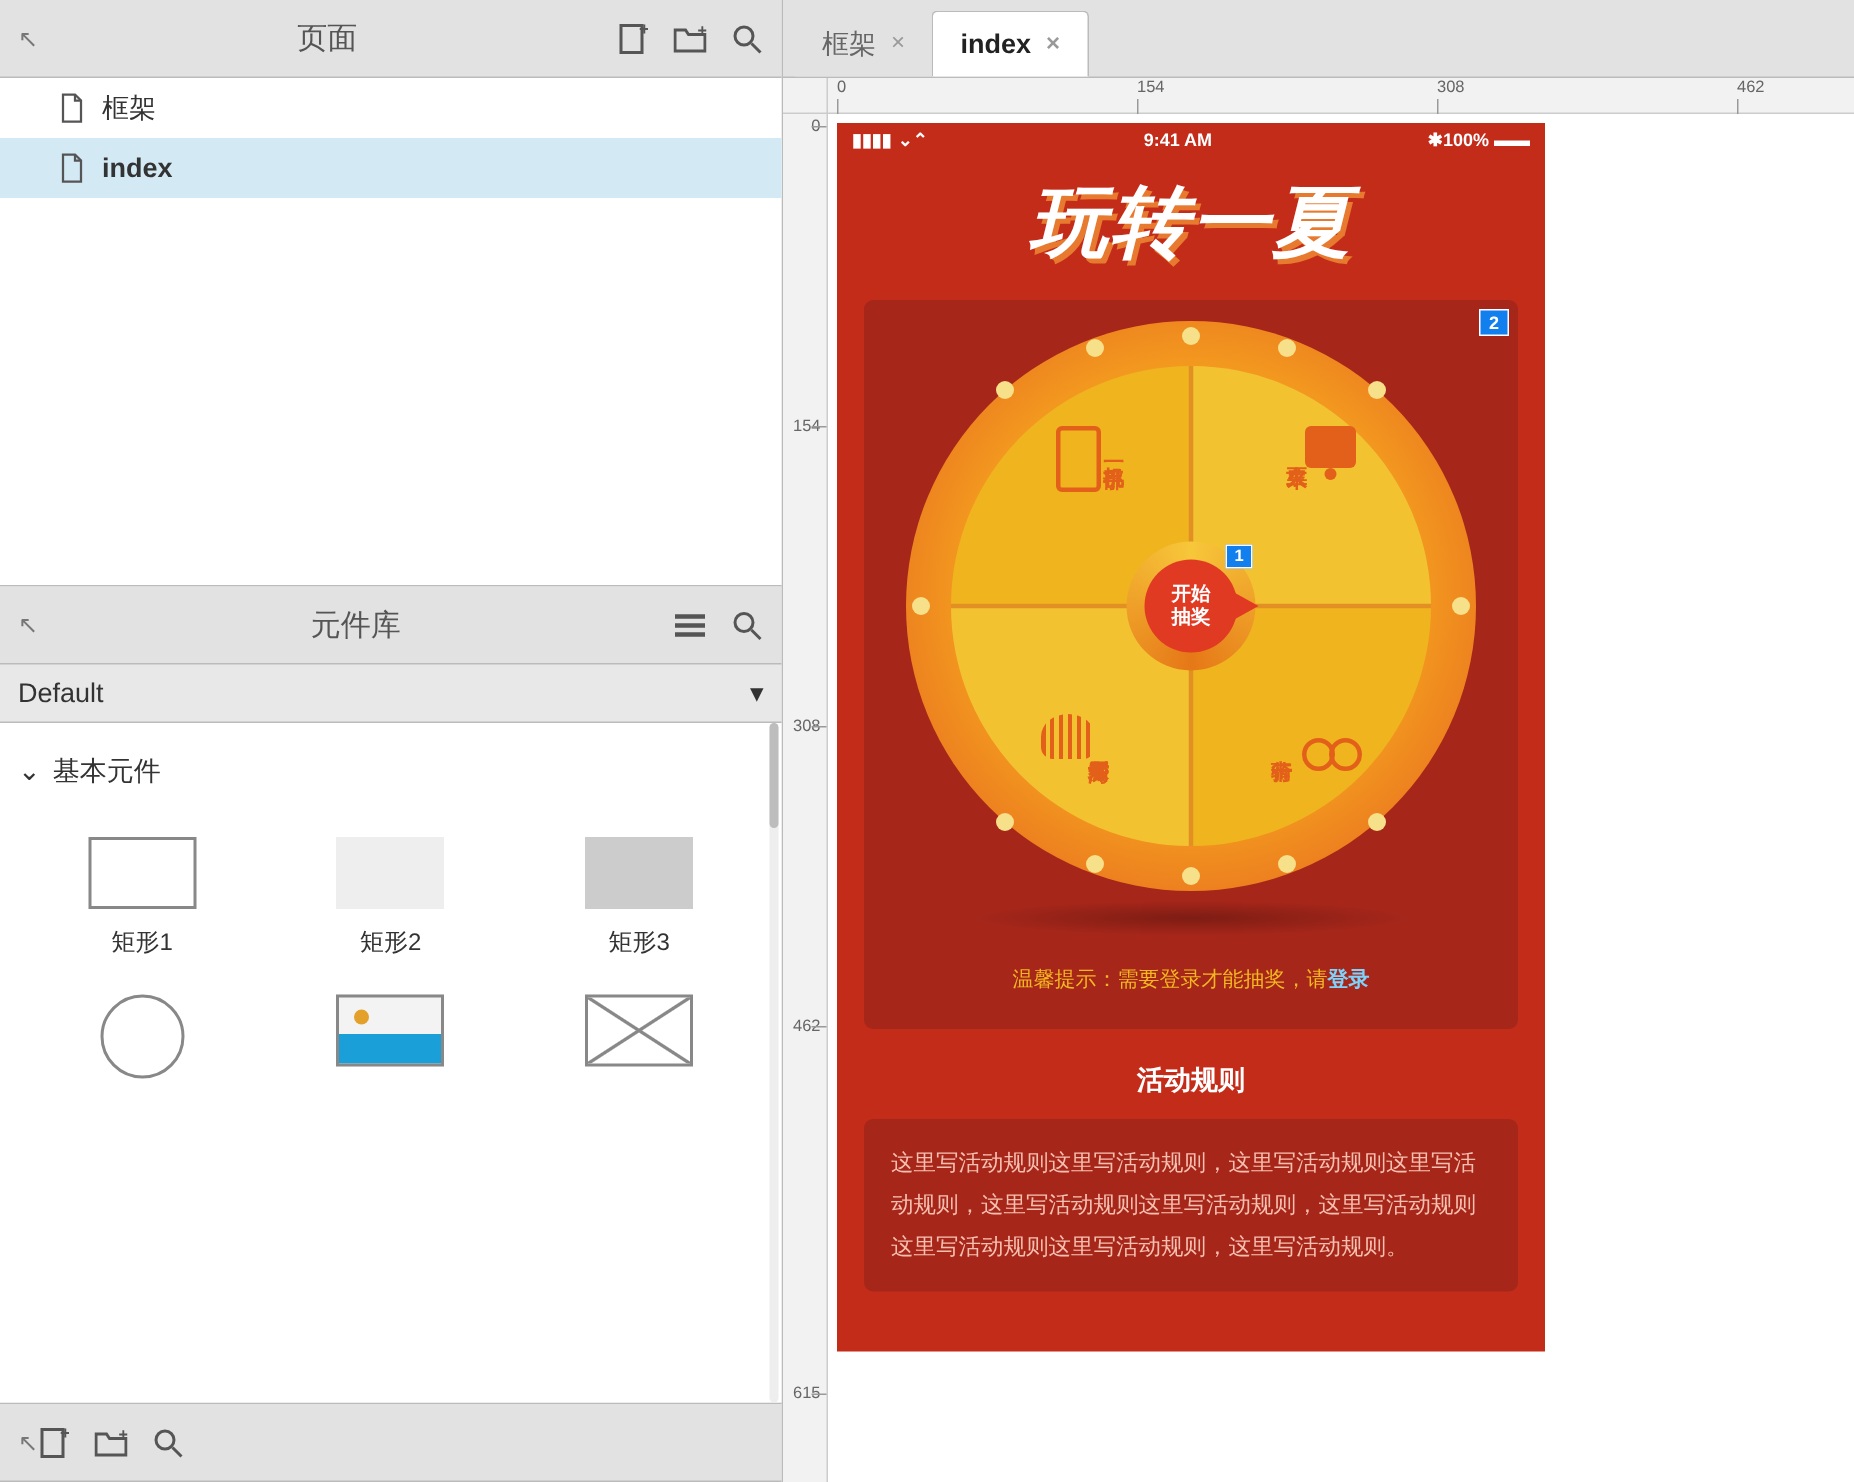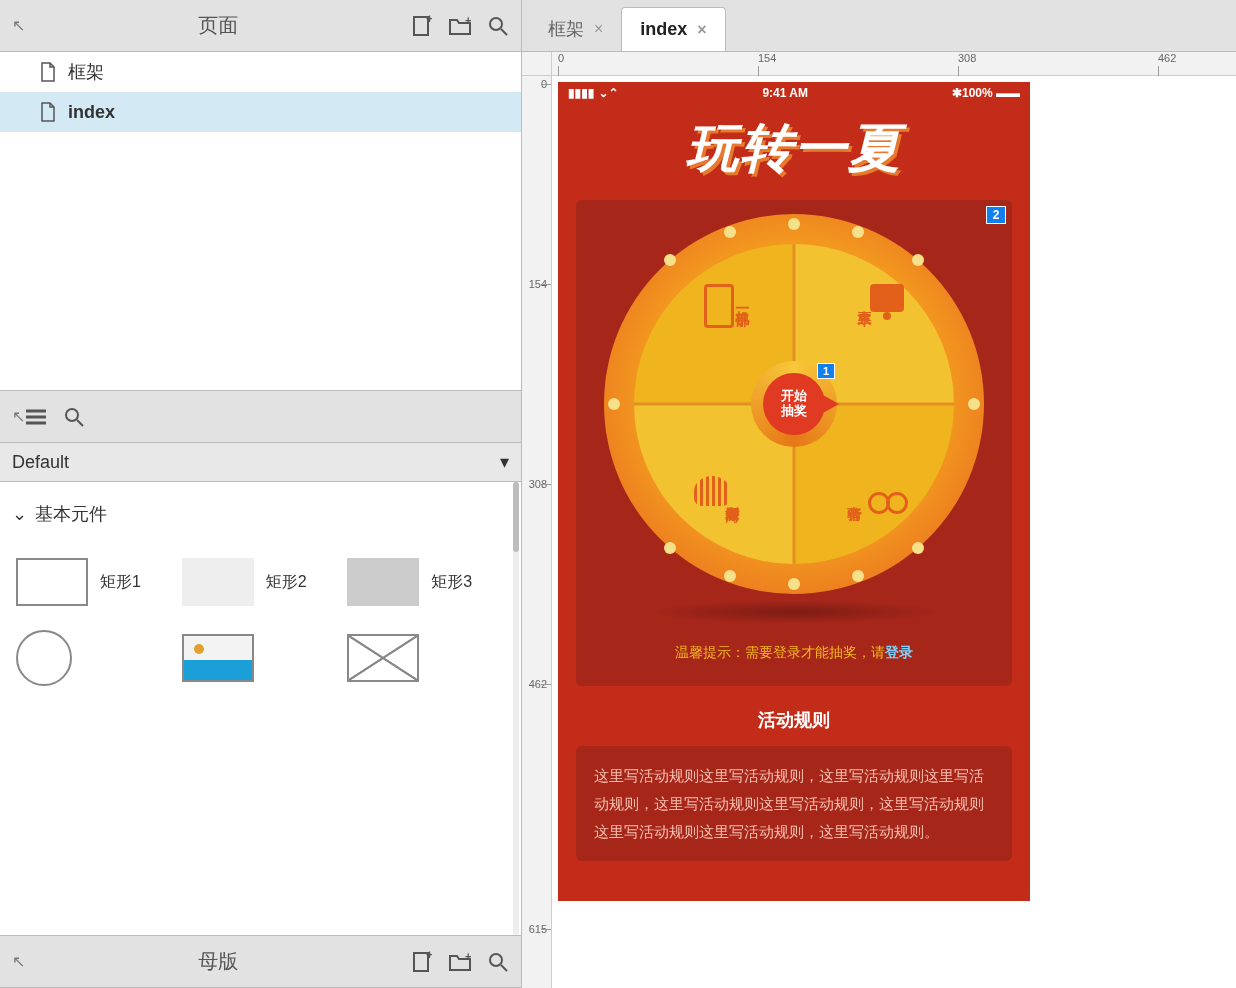--- a/index.html
+++ b/index.html
@@ -18,21 +18,21 @@
 .tree-row.selected { background: #d3eaf5; font-weight: bold; }
 .pages-panel { flex: 0 0 390px; display: flex; flex-direction: column; }
 .pages-tree { flex: 1; background: #fff; }
 
 .library-panel { flex: 1; display: flex; flex-direction: column; border-top: 1px solid #bbb; }
 .lib-select { background: #e8e8e8; border-bottom: 1px solid #bbb; padding: 8px 12px; display: flex; align-items: center; font-size: 18px; gap: 15px; }
 .lib-select .caret { margin-left: auto; }
 .lib-body { flex: 1; background: #fff; overflow: auto; padding: 12px 8px; }
 .lib-group-title { display: flex; align-items: center; gap: 8px; font-size: 18px; padding: 8px 4px; }
 .lib-grid { display: grid; grid-template-columns: repeat(3,1fr); gap: 24px 8px; padding: 24px 8px; }
-.lib-item { display: flex; flex-direction: row; align-items: center; gap: 12px; }
+.lib-item { display: flex; flex-direction: column; align-items: center; gap: 12px; }
 .lib-shape { width: 72px; height: 48px; }
 .shape-rect1 { border: 2px solid #888; background: #fff; }
 .shape-rect2 { background: #eee; }
 .shape-rect3 { background: #ccc; }
 .shape-ellipse { width: 56px; height: 56px; border: 2px solid #888; border-radius: 50%; }
 .shape-image { border: 2px solid #888; background: linear-gradient(to top, #1a9fd9 45%, transparent 45%), #f3f3f3; position: relative; }
 .shape-image::after { content:''; position:absolute; top:8px; left:10px; width:10px; height:10px; border-radius:50%; background:#e3a02a; }
 .shape-placeholder { border: 2px solid #888; position: relative; background: #fff; }
 .shape-placeholder::before, .shape-placeholder::after { content:''; position:absolute; top:0; left:0; right:0; bottom:0; }
 .shape-placeholder::before { background: linear-gradient(to top right, transparent 48%, #888 49%, #888 51%, transparent 52%); }
@@ -151,20 +151,21 @@
               <path d="M10 1v4h4" fill="none" stroke="#555" stroke-width="1.5"></path>
             </svg>
           <span>index</span>
         </div>
       </div>
     </div>
 
     <div class="library-panel">
       <div class="panel-header">
         <span class="collapse-arrow">↖</span>
+        <div class="panel-title">元件库</div>
         <div class="panel-actions">
           <span class="ico">
             <svg width="20" height="16" viewBox="0 0 20 16">
                 <line x1="0" y1="2" x2="20" y2="2" stroke="#555" stroke-width="3"></line>
                 <line x1="0" y1="8" x2="20" y2="8" stroke="#555" stroke-width="3"></line>
                 <line x1="0" y1="14" x2="20" y2="14" stroke="#555" stroke-width="3"></line>
               </svg>
           </span>
           <span class="ico">
             <svg width="20" height="20" viewBox="0 0 20 20">
@@ -210,21 +211,20 @@
           </div>
         </div>
         <div class="scrollbar-track"></div>
         <div class="scrollbar-thumb"></div>
       </div>
     </div>
 
     <div class="masters-panel">
       <div class="panel-header">
         <span class="collapse-arrow">↖</span>
-        <div class="panel-title">母版</div>
         <div class="panel-actions">
           <span class="ico">
             <svg width="20" height="22" viewBox="0 0 20 22">
                 <rect x="2" y="2" width="14" height="18" fill="none" stroke="#555" stroke-width="2"></rect>
                 <text x="14" y="8" font-size="12" fill="#555" font-weight="bold">+</text>
               </svg>
           </span>
           <span class="ico">
             <svg width="22" height="20" viewBox="0 0 22 20">
                 <path d="M1 4h7l2 3h11v11H1z" fill="none" stroke="#555" stroke-width="2"></path>

